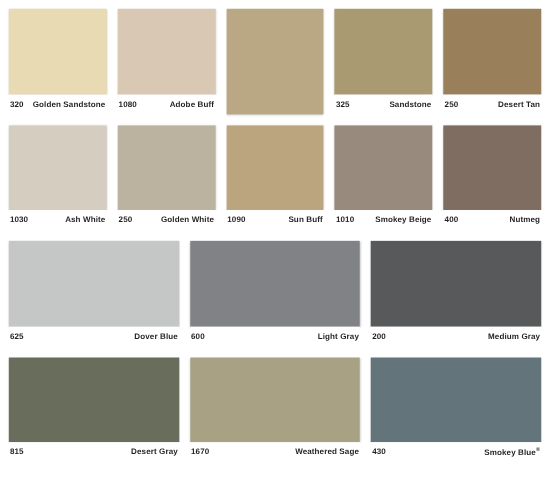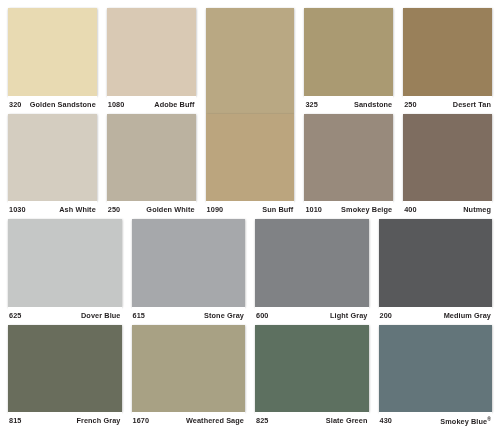--- a/index.html
+++ b/index.html
@@ -27,21 +27,21 @@
     flex-direction: row;
     flex: 1 1 0;
     min-height: 0;
   }
   .swatch-cell {
     flex: 1 1 0;
     display: flex;
     flex-direction: column;
     min-width: 0;
     margin-right: 10px;
-    padding-bottom: 0;
+    padding-bottom: 10px;
     justify-content: flex-end;
   }
   .swatch-cell:last-child {
     margin-right: 0;
   }
   .swatch-color {
     flex: 1 1 auto;
     min-height: 0;
     width: 100%;
     box-shadow: 0 1px 2px rgba(0,0,0,0.22),
@@ -155,61 +155,47 @@
     </div>
     <div class="swatch-row">
       <div class="swatch-cell">
         <div class="swatch-color" style="background-color: rgb(197, 199, 198);"></div>
         <div class="swatch-label">
           <span class="swatch-code">625</span>
           <span class="swatch-name"><span>Dover Blue</span></span>
         </div>
       </div>
       <div class="swatch-cell">
-        <div class="swatch-color" style="background-color: rgb(166, 168, 171);"></div>
-        <div class="swatch-label">
-          <span class="swatch-code">615</span>
-          <span class="swatch-name"><span>Stone Gray</span></span>
-        </div>
-      </div>
-      <div class="swatch-cell">
         <div class="swatch-color" style="background-color: rgb(128, 130, 133);"></div>
         <div class="swatch-label">
           <span class="swatch-code">600</span>
           <span class="swatch-name"><span>Light Gray</span></span>
         </div>
       </div>
       <div class="swatch-cell">
         <div class="swatch-color" style="background-color: rgb(88, 89, 91);"></div>
         <div class="swatch-label">
           <span class="swatch-code">200</span>
           <span class="swatch-name"><span>Medium Gray</span></span>
         </div>
       </div>
     </div>
     <div class="swatch-row">
       <div class="swatch-cell">
         <div class="swatch-color" style="background-color: rgb(105, 109, 92);"></div>
         <div class="swatch-label">
           <span class="swatch-code">815</span>
-          <span class="swatch-name"><span>French Gray</span></span>
+          <span class="swatch-name"><span>Desert Gray</span></span>
         </div>
       </div>
       <div class="swatch-cell">
         <div class="swatch-color" style="background-color: rgb(168, 161, 132);"></div>
         <div class="swatch-label">
           <span class="swatch-code">1670</span>
           <span class="swatch-name"><span>Weathered Sage</span></span>
-        </div>
-      </div>
-      <div class="swatch-cell">
-        <div class="swatch-color" style="background-color: rgb(93, 112, 96);"></div>
-        <div class="swatch-label">
-          <span class="swatch-code">825</span>
-          <span class="swatch-name"><span>Slate Green</span></span>
         </div>
       </div>
       <div class="swatch-cell">
         <div class="swatch-color" style="background-color: rgb(99, 117, 122);"></div>
         <div class="swatch-label">
           <span class="swatch-code">430</span>
           <span class="swatch-name"><span>Smokey Blue</span><span class="tm">®</span></span>
         </div>
       </div>
     </div>

